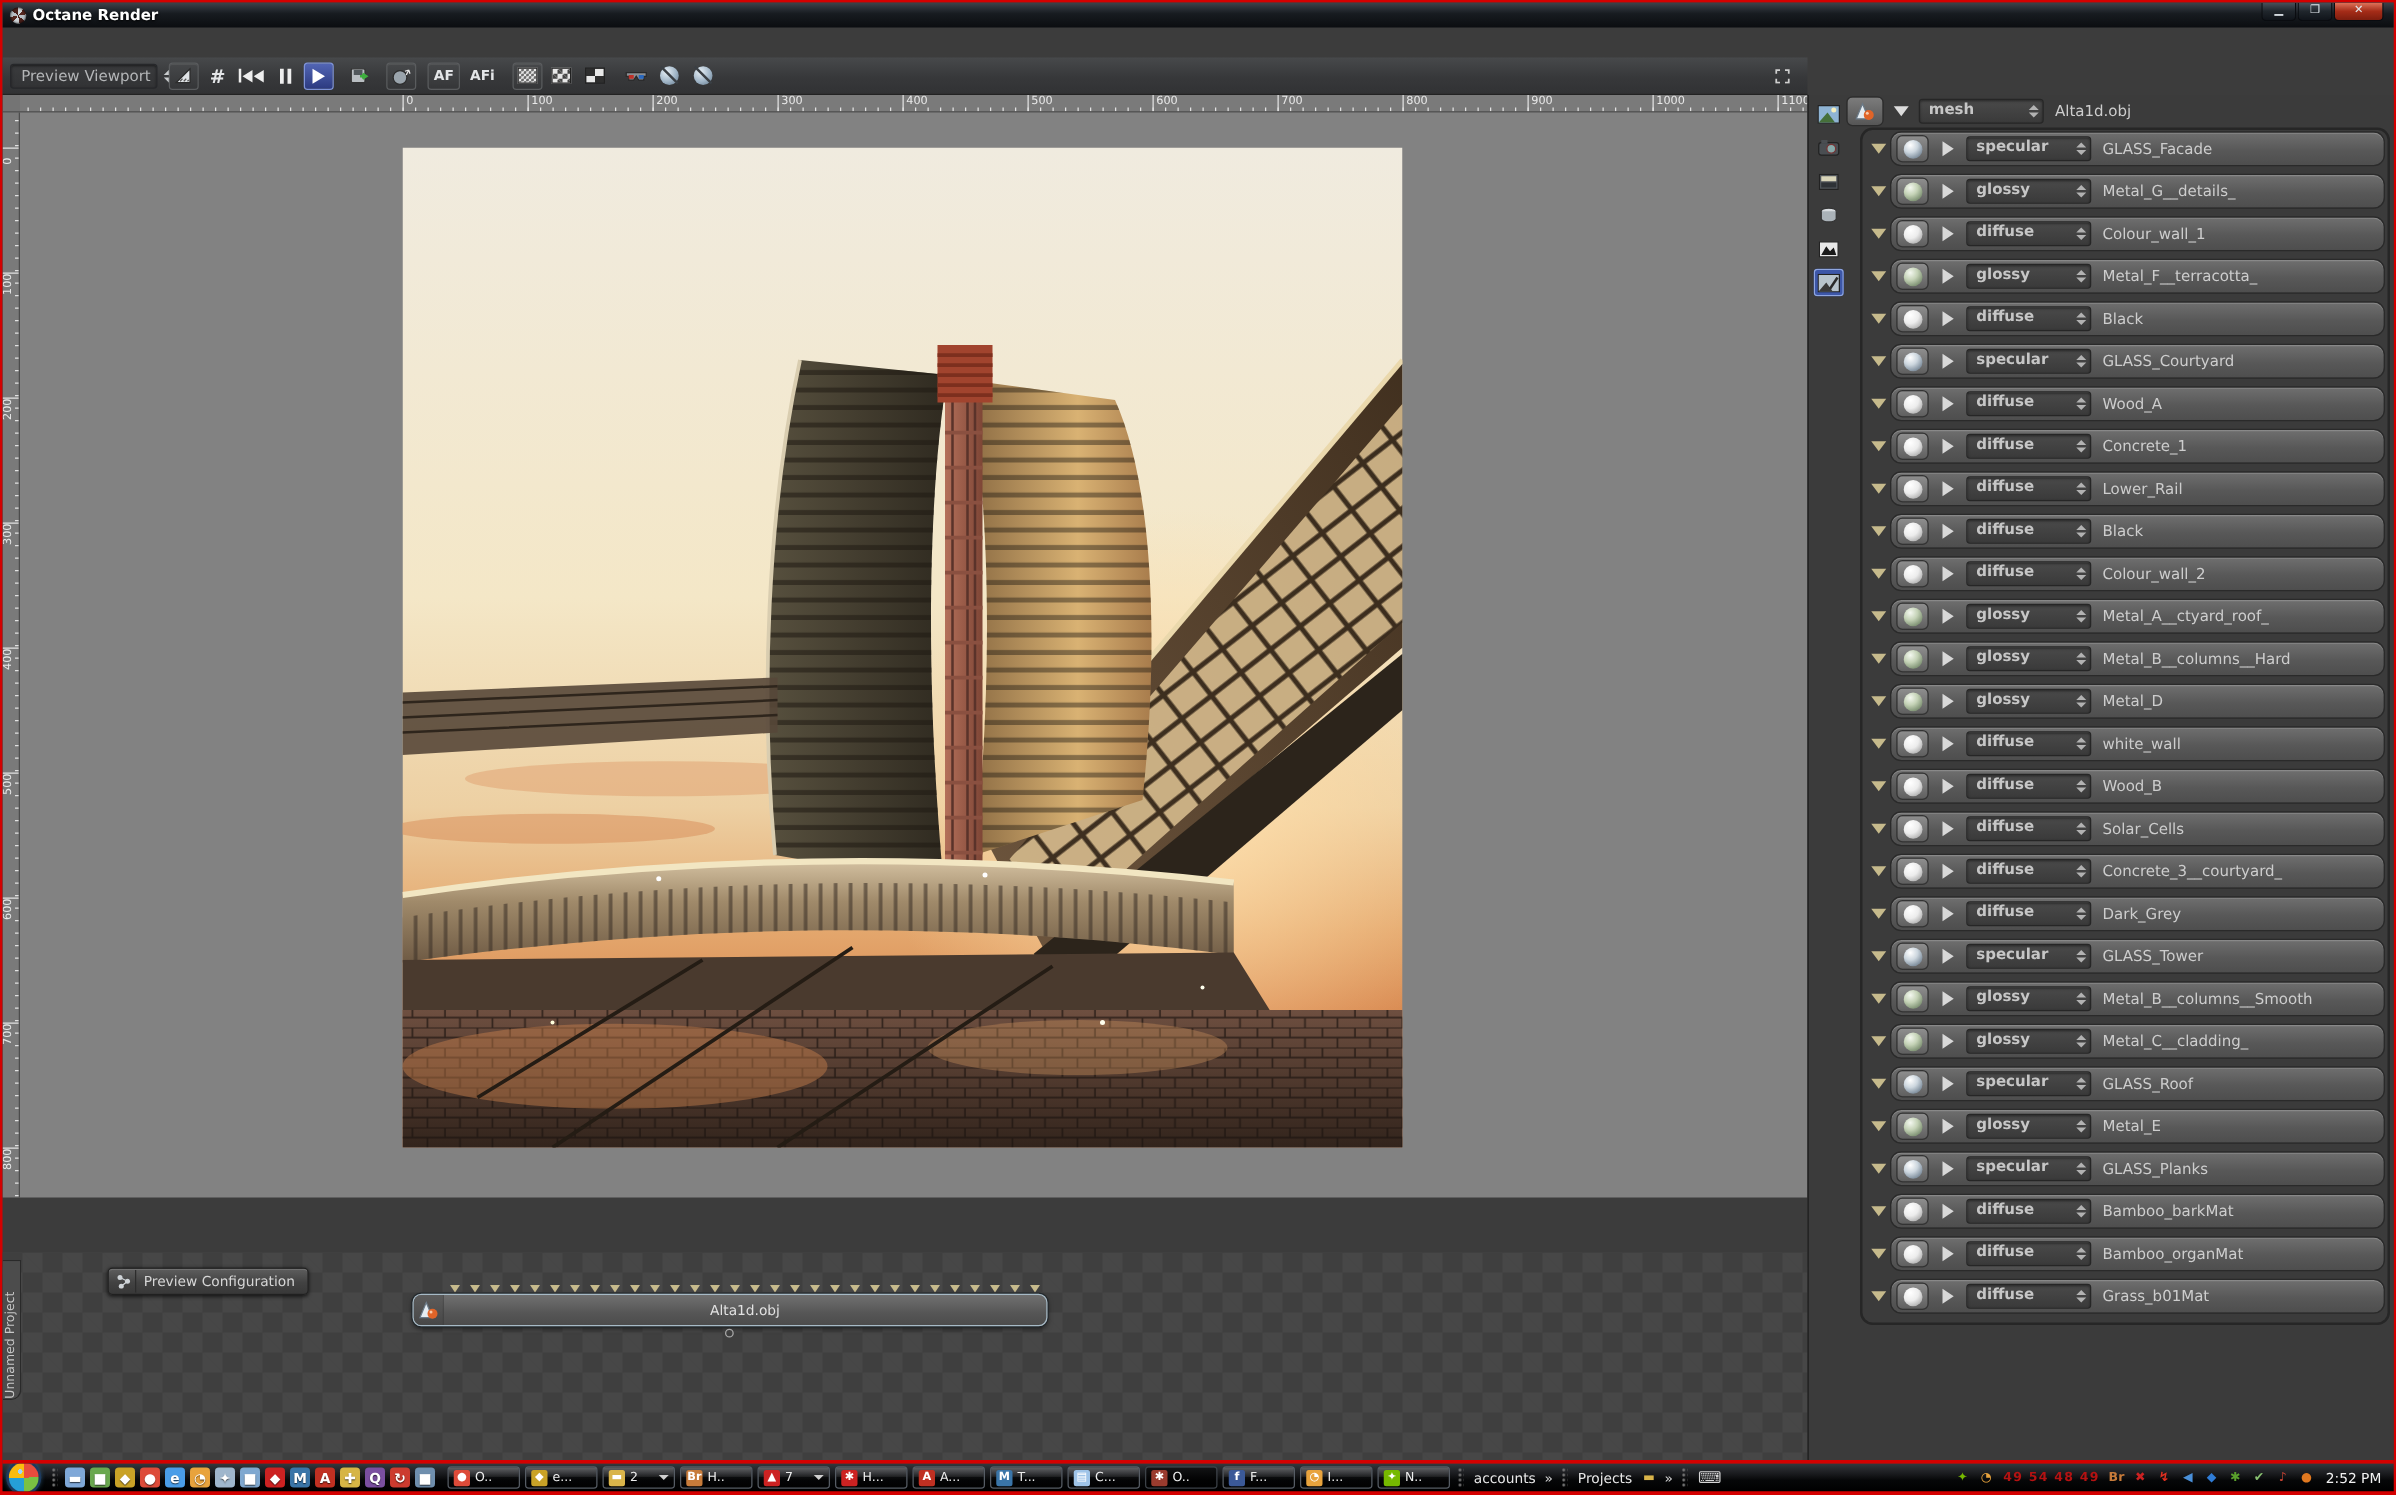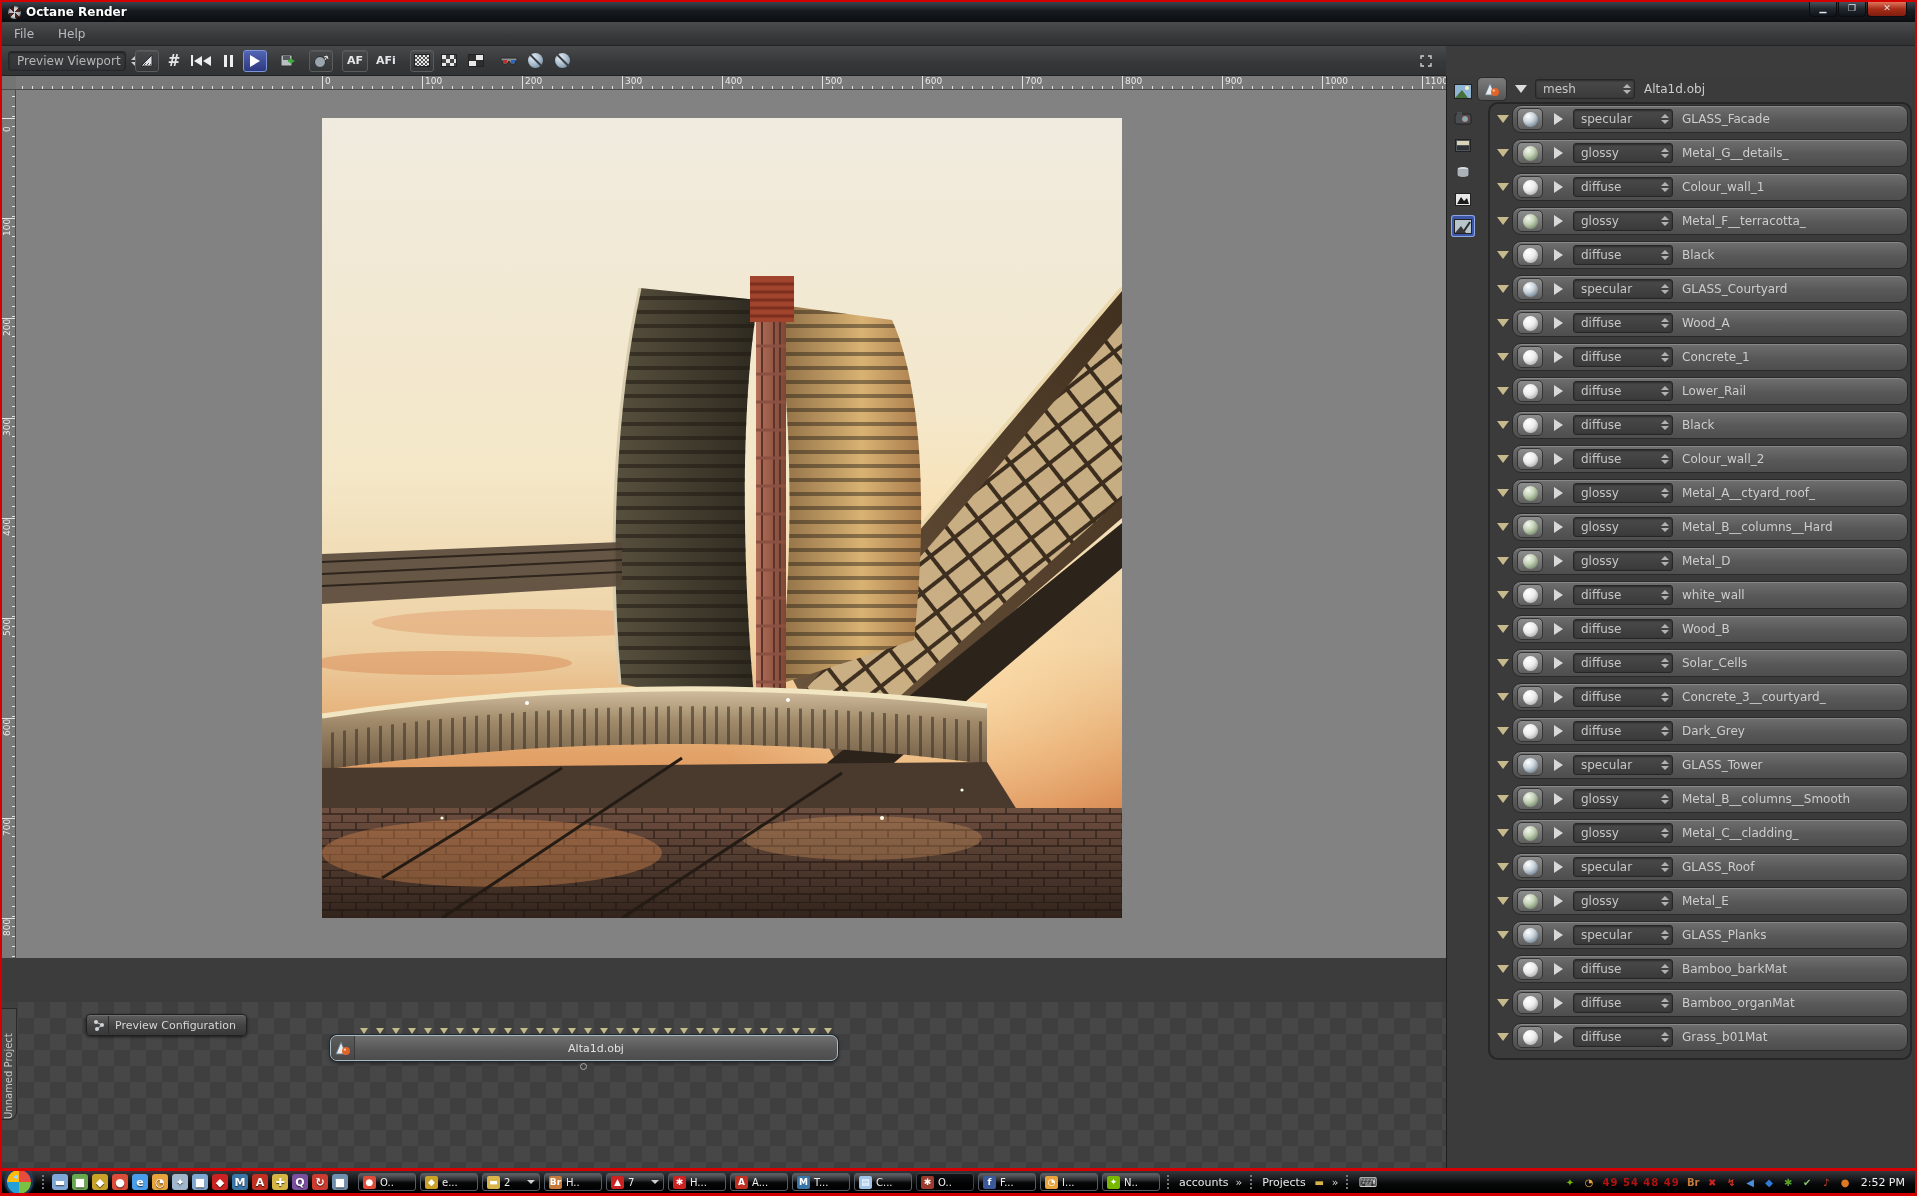--- a/index.html
+++ b/index.html
@@ -98,23 +98,23 @@
   #node-outpin{position:absolute;left:578px;top:61px;width:7px;height:7px;border:1px solid #aaa;border-radius:50%;}
 
   
   #ni-panel{left:1444px;top:74px;width:469px;height:1092px;background:#3b3b3b;border-left:1px solid #1e1e1e;overflow:hidden;}
   .vstrip-btn{position:absolute;left:4px;width:24px;height:22px;border-radius:3px;display:flex;align-items:center;justify-content:center;}
   .vstrip-btn.sel{background:#3d57a8;box-shadow:inset 0 0 0 1px #8fa6e0;}
   #group-box{position:absolute;left:41px;top:26px;width:424px;height:958px;border:2px solid #262626;border-radius:10px;}
   #mesh-row{position:absolute;left:30px;top:1px;height:24px;display:flex;align-items:center;}
   .mesh-tab{width:30px;height:24px;background:linear-gradient(#7c7c7c,#565656);border:1px solid #2c2c2c;border-radius:5px;display:flex;align-items:center;justify-content:center;}
   .tri-down{width:0;height:0;border-left:6px solid transparent;border-right:6px solid transparent;border-top:8px solid #dcdcdc;margin:0 8px;}
-  .typesel{width:100px;height:20px;padding:0 3px 0 7px;display:flex;align-items:center;
+  .typesel{width:100px;height:20px;padding:0 3px 0 7px;display:flex;
     background:linear-gradient(#4a4a4a,#3a3a3a);border:1px solid #262626;border-radius:3px;
-    box-shadow:inset 0 1px 2px rgba(0,0,0,.45);color:#c6c6c6;font-size:12px;}
+    box-shadow:inset 0 1px 2px rgba(0,0,0,.45);color:#c6c6c6;font-size:12px;font-weight:bold;}
   .typesel .spinner i.up{border-bottom-color:#b2b2b2;}
   .typesel .spinner i.dn{border-top-color:#b2b2b2;}
   .ni-name{margin-left:9px;font-size:12px;color:#cdcdcd;white-space:nowrap;}
   #mat-list{position:absolute;left:50px;top:29px;width:414px;}
   .mat-row{position:absolute;left:0;height:28px;display:flex;align-items:center;}
   .conn-tri{width:0;height:0;border-left:6px solid transparent;border-right:6px solid transparent;border-top:8px solid #c6ba8c;margin-right:3px;}
   .mat-bar{height:28px;width:396px;display:flex;align-items:center;padding:0 4px;
     background:linear-gradient(#6f6f6f,#585858 55%,#4e4e4e);border:1px solid #2a2a2a;border-radius:9px;
     box-shadow:inset 0 1px 0 rgba(255,255,255,.18);}
   .sphere-chip{width:26px;height:22px;border:1px solid #333;border-radius:5px;background:linear-gradient(#8e8e8e,#5f5f5f);display:flex;align-items:center;justify-content:center;margin-right:7px;}
@@ -154,24 +154,20 @@
   <div id="titlebar">
     <span id="title-icon"></span>
     <span id="title-text">Octane Render</span>
     <div id="win-btns">
       <div class="winbtn">▁</div>
       <div class="winbtn">❐</div>
       <div class="winbtn close">✕</div>
     </div>
   </div>
 
-  <div id="menubar">
-    <span class="menu-item">File</span>
-    <span class="menu-item">Help</span>
-  </div>
 
   <div id="vp-toolbar" class="abs panelbar">
     <div class="selectbox" style="width:118px">
       <span class="lbl">Preview Viewport</span>
       <span class="spinner">
             <i class="up"></i>
             <i class="dn"></i>
           </span>
     </div>
     <span class="tsep"></span>

